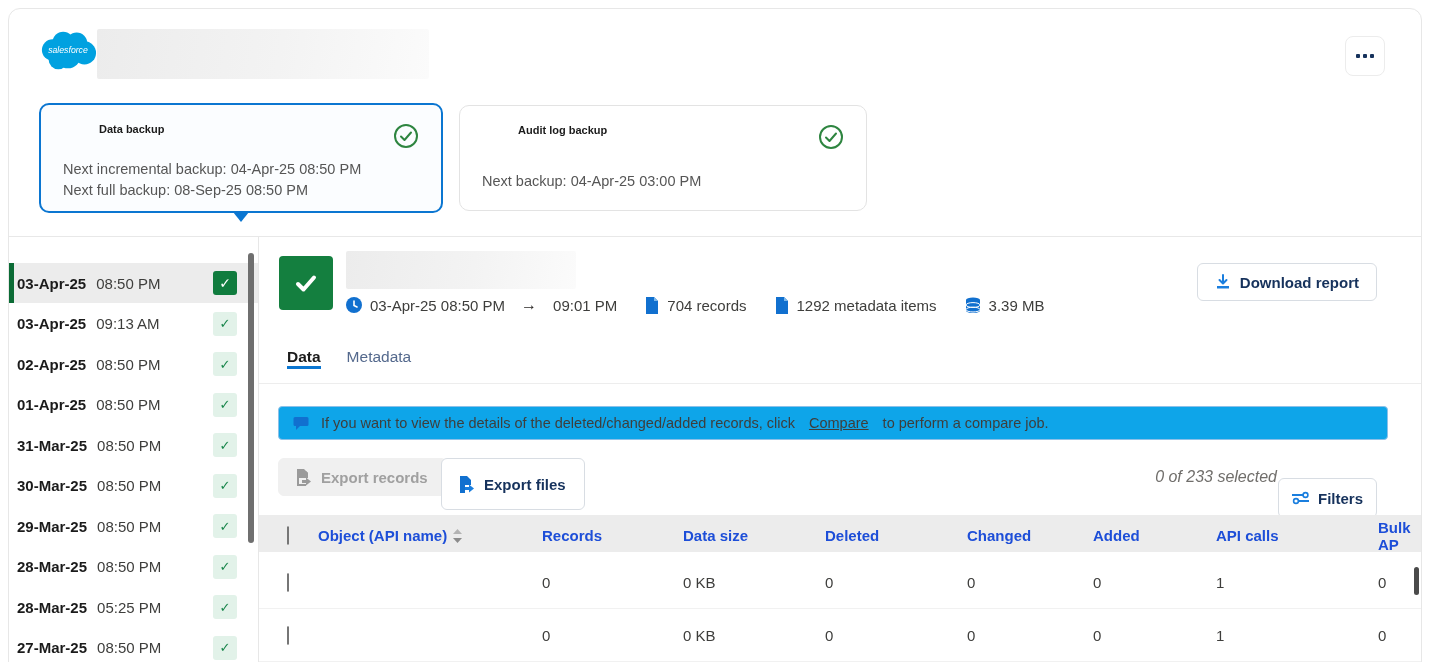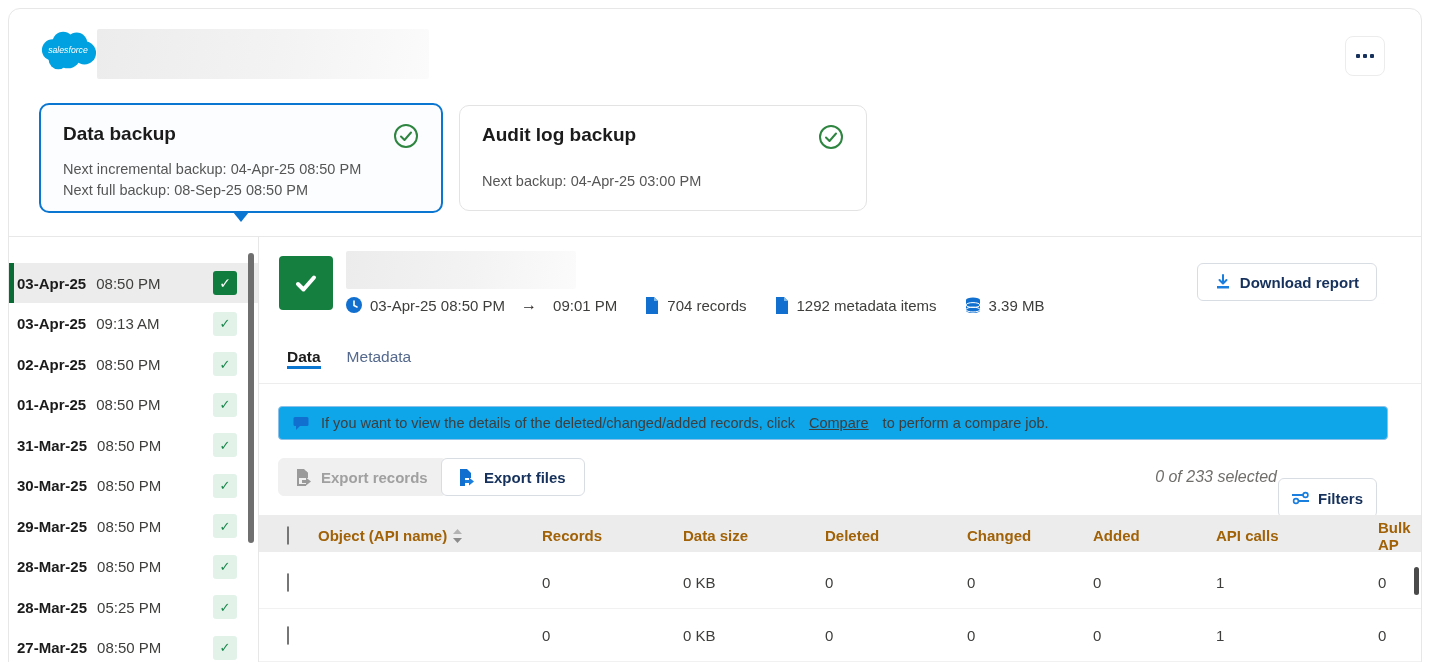--- a/index.html
+++ b/index.html
@@ -15,21 +15,21 @@
   .more-btn { position:absolute; right:36px; top:27px; width:40px; height:40px; border:1px solid #ececec;
               border-radius:8px; background:#fff; display:flex; align-items:center; justify-content:center; gap:3px; cursor:pointer; }
   .more-btn i { width:4px; height:4px; background:#16325c; border-radius:1px; display:block; }
 
   
   .card { position:absolute; border-radius:10px; background:#fff; }
   .card-data  { left:30px; top:94px;  width:404px; height:110px; border:2px solid #0b76d1; padding:18px 22px; background:#fbfdff;}
   .card-audit { left:450px; top:96px; width:408px; height:106px; border:1px solid #e3e3e3; padding:18px 22px;
                 display:flex; flex-direction:column; justify-content:space-between; }
   .card-titlerow { display:flex; justify-content:space-between; align-items:flex-start; }
-  .card-title { font-size:19px; font-weight:bold; color:#1b1b1b; }
+  .card-title { font-size:11px; font-weight:bold; color:#1b1b1b;margin-left:36px; }
   .card-line  { font-size:14.5px; color:#565656; line-height:21px; }
   .card-data .card-lines { margin-top:10px; }
   .caret { position:absolute; left:50%; bottom:-11px; margin-left:-8px; width:0; height:0;
            border-left:8px solid transparent; border-right:8px solid transparent; border-top:10px solid #0b76d1; }
 
   .h-divider { position:absolute; left:0; right:0; top:227px; height:1px; background:#e8e8e8; }
 
   
   .sidebar { position:absolute; left:0; top:228px; width:249px; bottom:0; }
   .sb-item { position:relative; height:40px; margin-top:.5px; display:flex; align-items:center; padding-left:8px; cursor:pointer; }
@@ -62,29 +62,29 @@
   .tab-divider { position:absolute; left:0; right:0; top:146px; height:1px; background:#ededed; }
 
   .banner { position:absolute; left:19px; top:169px; width:1110px; height:34px; border:1px solid #8cc0e8;
             border-radius:4px; background:#0ea5e9; display:flex; align-items:center; padding:0 14px; font-size:14.5px; color:#3e3e3c; }
   .banner .bubble { margin-right:12px; flex:none; display:flex; }
   .banner a { color:#3e3e3c; text-decoration:underline; margin:0 14px; cursor:pointer; }
 
   .toolbar { position:absolute; left:19px; right:44px; top:221px; height:40px; }
   .export-records { position:absolute; left:0; top:0; height:38px; padding:0 18px; background:#f0f0f0;
                     border:1px solid #f0f0f0; color:#a0a0a0; cursor:default; }
-  .export-files { position:absolute; left:163px; top:0; height:38px; padding:0 18px; }
+  .export-files { position:absolute; left:163px; top:0; height:52px; padding:0 18px; }
   .selection-note { position:absolute; right:100px; top:10px; font-size:16px; font-style:italic; color:#706e6b; }
   .filters-btn { position:absolute; right:0; top:2px; height:40px; padding:0 13px;margin-top:18px; }
 
   
   .tbl-grid { display:grid; grid-template-columns:31px 224px 141px 142px 142px 126px 123px 162px 1fr;
               align-items:center; padding-left:28px; }
   .tbl-head { position:absolute; left:0; right:0; top:278px; height:37px; background:#ececec;
-              font-size:15px; font-weight:bold; color:#a16207; }
+              font-size:15px; font-weight:bold; color:#1d4ed8; }
   .tbl-head .tbl-grid { height:41px; }
   .th-object { display:flex; align-items:center; gap:6px; }
   .tbl-row { position:absolute; left:0; right:0; height:53px; background:#fff; border-bottom:1px solid #f1f1f1;
              font-size:15px; color:#3e3e3c; }
   .tbl-row .tbl-grid { height:53px; }
   .row-0 { top:319px; } .row-1 { top:372px; }
   .checkbox { width:16px; height:16px; border:1.5px solid #767676; border-radius:2px; background:#fff; cursor:pointer; }
   .cell-redact { width:104px; height:48px; border-radius:2px; }
   .tbl-scrollbar { position:absolute; right:2px; top:330px; width:5px; height:28px; background:#4a4a4a; border-radius:2.5px; }
 </style>

